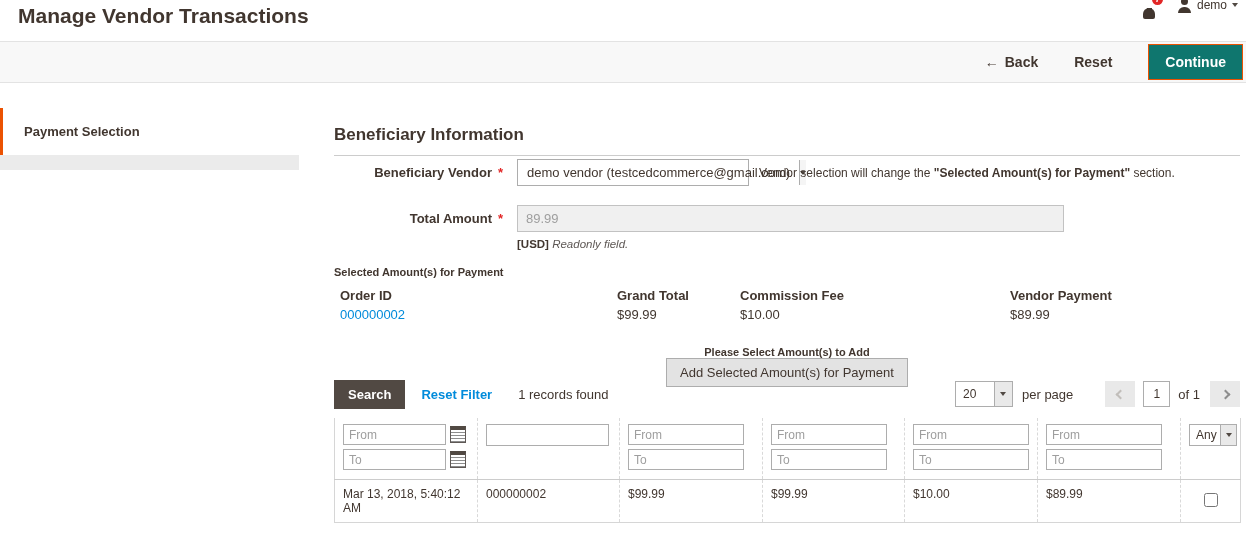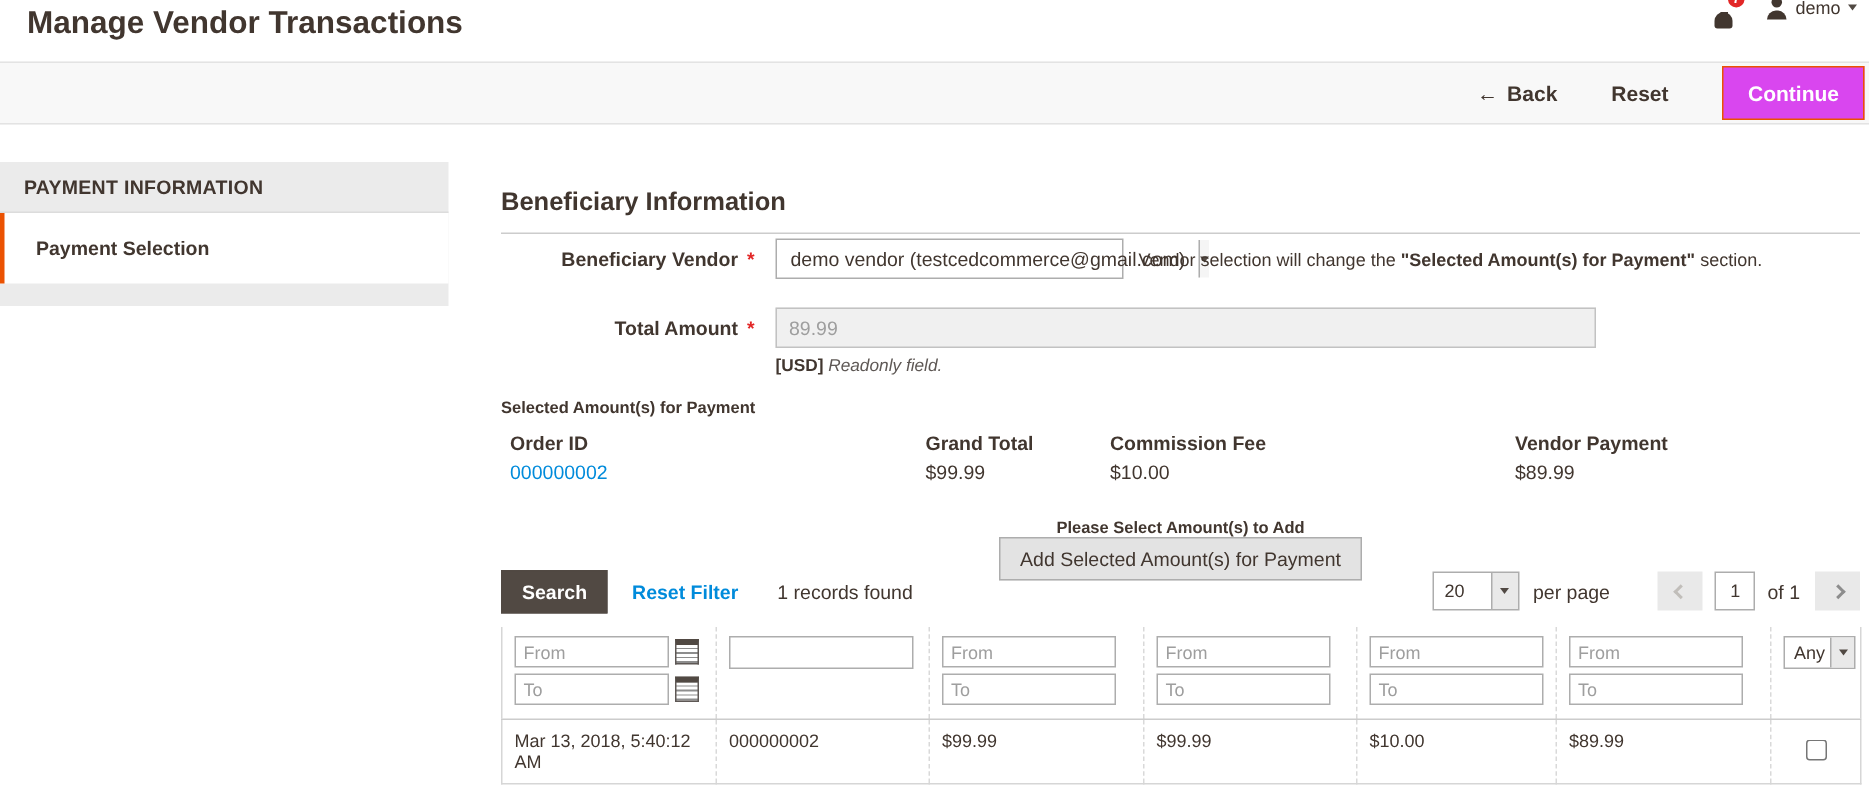--- a/index.html
+++ b/index.html
@@ -28,21 +28,21 @@
               border-right:4px solid transparent; border-top:5px solid #514943; }
   .tri-down.sm { border-left-width:3px; border-right-width:3px; border-top-width:4px; }
 
   
   .toolbar { position:absolute; top:41px; left:0; width:1246px; height:42px; background:#f8f8f8;
              border-top:1px solid #e3e3e3; border-bottom:1px solid #e3e3e3;
              display:flex; justify-content:flex-end; align-items:center; padding-right:3px; }
   .btn-plain { display:flex; align-items:center; gap:6px; font-size:14px; font-weight:bold;
                color:#41362f; background:none; border:none; cursor:pointer; margin-right:36px;
                font-family:inherit; }
-  .btn-primary { background:#d946ef; color:#fff; border:1px solid #eb5202; font-size:14px;
+  .btn-primary { background:#0f766e; color:#fff; border:1px solid #eb5202; font-size:14px;
                  font-weight:bold; padding:9px 16px; cursor:pointer; font-family:inherit; }
 
   
   .sidenav { position:absolute; top:108px; left:0; width:299px; background:#ebebeb; }
   .sidenav-title { padding:9px 16px; font-size:13px; font-weight:bold; letter-spacing:.2px;
                    border-bottom:1px solid #dcdcdc; }
   .sidenav-item { background:#fff; border-left:3px solid #eb5202; padding:16px 21px;
                   font-size:13px; font-weight:bold; cursor:pointer; }
   .sidenav-foot { height:15px; }
 
@@ -149,21 +149,20 @@
 <div class="toolbar">
   <button class="btn-plain">
     <span>←</span>
     <span>Back</span>
   </button>
   <button class="btn-plain">Reset</button>
   <button class="btn-primary">Continue</button>
 </div>
 
 <div class="sidenav">
-  <div class="sidenav-title">PAYMENT INFORMATION</div>
   <div class="sidenav-item">Payment Selection</div>
   <div class="sidenav-foot"></div>
 </div>
 
 <div class="main">
 
   <div class="section-heading">Beneficiary Information</div>
 
   <div class="form-row" style="top:34px;">
     <div class="form-label">Beneficiary Vendor</div>

